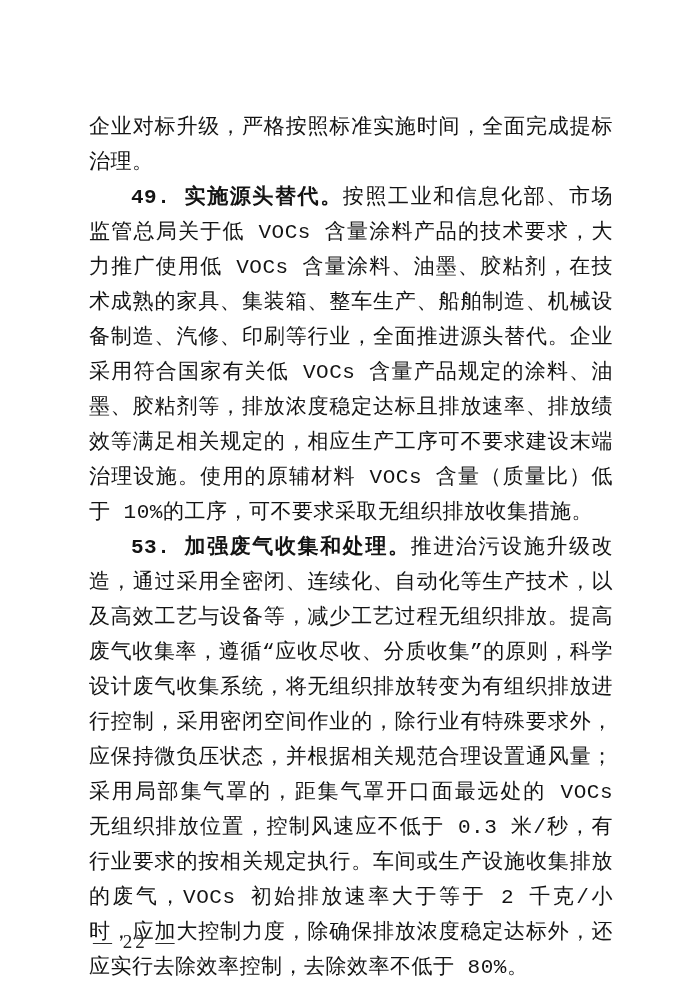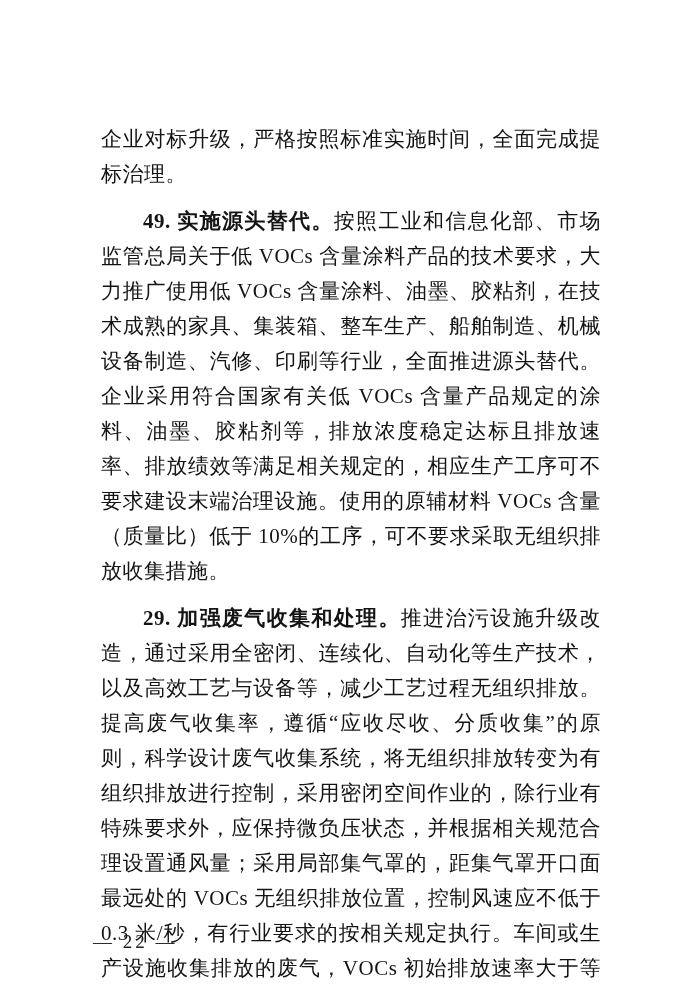--- a/index.html
+++ b/index.html
@@ -21,22 +21,23 @@
     left: 89px;
     top: 110px;
     width: 524px;
     font-size: 21px;
     line-height: 35px;
     text-align: justify;
     text-justify: inter-ideograph;
     letter-spacing: 0.5px;
   }
   .para {
-    margin: 12px;
+    margin: 0;
     text-indent: 2em;
+    font-family: Liberation Mono, monospace;
   }
   .para.no-indent {
     text-indent: 0;
   }
   .clause-heading {
     font-weight: bold;
   }
   .page-footer {
     position: absolute;
     left: 93px;
@@ -52,21 +53,21 @@
 <body>
 
 <div class="page">
 
   <div class="doc-body">
 
     <p class="para no-indent"><span>企业对标升级，严格按照标准实施时间，全面完成提标治理。</span></p>
 
     <p class="para"><span class="clause-heading">49. 实施源头替代。</span><span>按照工业和信息化部、市场监管总局关于低 VOCs 含量涂料产品的技术要求，大力推广使用低 VOCs 含量涂料、油墨、胶粘剂，在技术成熟的家具、集装箱、整车生产、船舶制造、机械设备制造、汽修、印刷等行业，全面推进源头替代。企业采用符合国家有关低 VOCs 含量产品规定的涂料、油墨、胶粘剂等，排放浓度稳定达标且排放速率、排放绩效等满足相关规定的，相应生产工序可不要求建设末端治理设施。使用的原辅材料 VOCs 含量（质量比）低于 10%的工序，可不要求采取无组织排放收集措施。</span></p>
 
-    <p class="para"><span class="clause-heading">29. 加强废气收集和处理。</span><span>推进治污设施升级改造，通过采用全密闭、连续化、自动化等生产技术，以及高效工艺与设备等，减少工艺过程无组织排放。提高废气收集率，遵循“应收尽收、分质收集”的原则，科学设计废气收集系统，将无组织排放转变为有组织排放进行控制，采用密闭空间作业的，除行业有特殊要求外，应保持微负压状态，并根据相关规范合理设置通风量；采用局部集气罩的，距集气罩开口面最远处的 VOCs 无组织排放位置，控制风速应不低于 0.3 米/秒，有行业要求的按相关规定执行。车间或生产设施收集排放的废气，VOCs 初始排放速率大于等于 2 千克/小时，应加大控制力度，除确保排放浓度稳定达标外，还应实行去除效率控制，去除效率不低于 80%。</span></p>
+    <p class="para"><span class="clause-heading">53. 加强废气收集和处理。</span><span>推进治污设施升级改造，通过采用全密闭、连续化、自动化等生产技术，以及高效工艺与设备等，减少工艺过程无组织排放。提高废气收集率，遵循“应收尽收、分质收集”的原则，科学设计废气收集系统，将无组织排放转变为有组织排放进行控制，采用密闭空间作业的，除行业有特殊要求外，应保持微负压状态，并根据相关规范合理设置通风量；采用局部集气罩的，距集气罩开口面最远处的 VOCs 无组织排放位置，控制风速应不低于 0.3 米/秒，有行业要求的按相关规定执行。车间或生产设施收集排放的废气，VOCs 初始排放速率大于等于 2 千克/小时，应加大控制力度，除确保排放浓度稳定达标外，还应实行去除效率控制，去除效率不低于 80%。</span></p>
 
     <p class="para"></p>
 
   </div>
 
   <div class="page-footer"><span>— 22 —</span></div>
 
 </div>
 
 </body></html>

